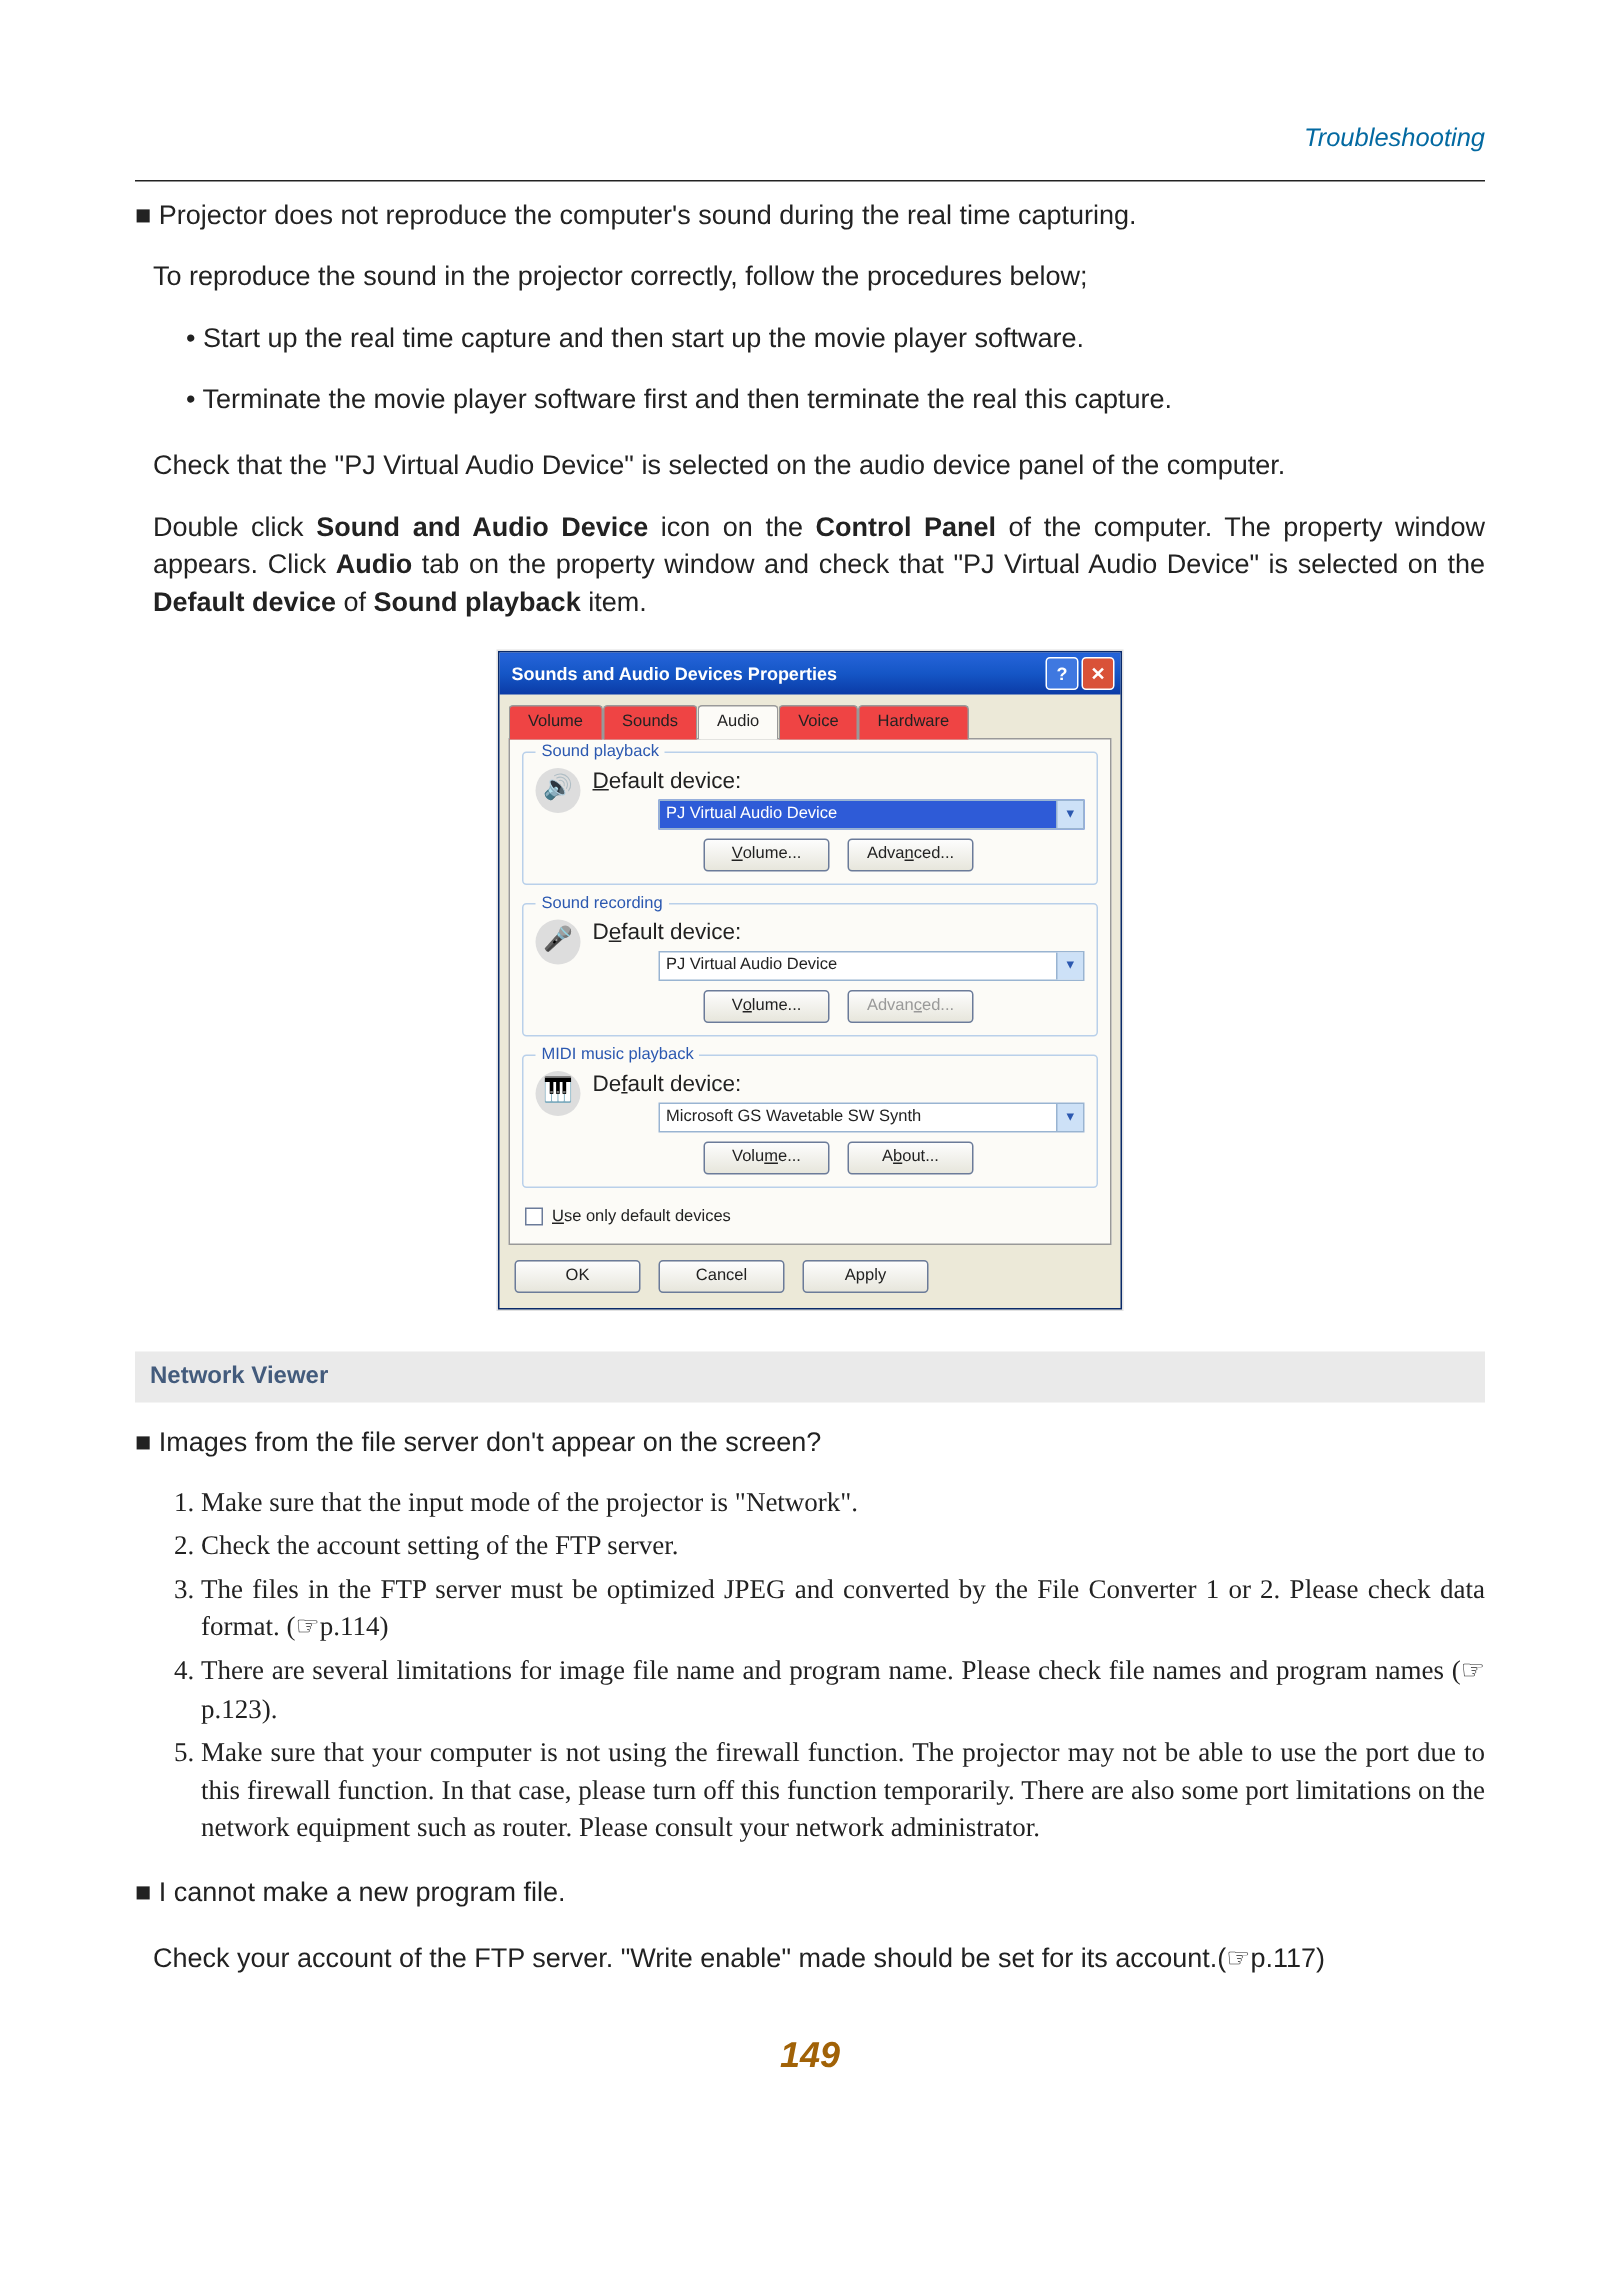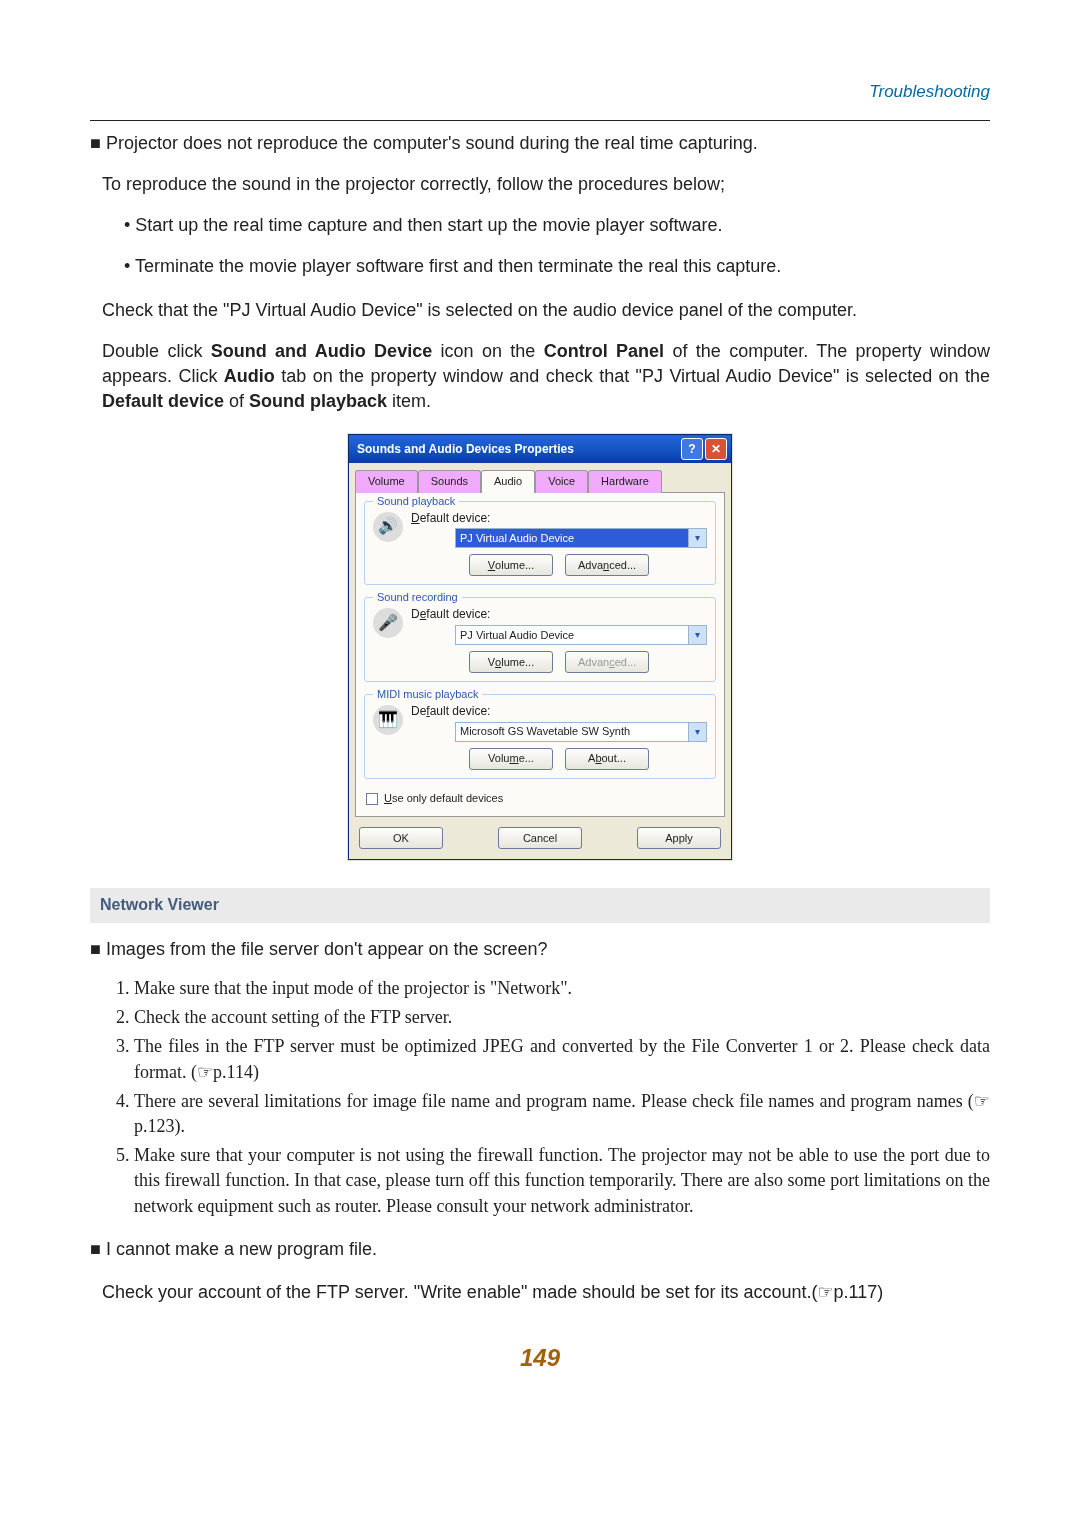--- a/index.html
+++ b/index.html
@@ -75,21 +75,21 @@
     margin-top: 36px;
   }
 
   
   .dialog-wrap {
     display: flex;
     justify-content: center;
     margin: 20px 0 10px 0;
   }
   .dialog {
-    width: 384px;
+    width: 416px;
     font-family: Tahoma, sans-serif;
     font-size: 12px;
     border: 1px solid #0a2a6a;
     background: #ece9d8;
     box-shadow: 0 0 0 1px #8a8a8a40;
   }
   .titlebar {
     display: flex;
     align-items: center;
     justify-content: space-between;
@@ -112,21 +112,21 @@
   .tabs {
     display:flex;
     padding: 6px 6px 0 6px;
     gap:0;
     font-size:11px;
   }
   .tab {
     padding: 3px 12px;
     border: 1px solid #999;
     border-bottom: none;
-    background:#f0abfc;
+    background:#ef4444;
     position:relative;
     top:1px;
     border-radius: 3px 3px 0 0;
   }
   .tab.active {
     background:#fcfbf7;
     z-index:2;
   }
   .tabbody {
     margin: 0 6px;
@@ -158,21 +158,21 @@
   .grow .dev-icon {
     width: 30px; height: 30px;
     background: #ddd;
     border-radius: 50%;
     flex: none;
     margin-top: 2px;
     display:flex; align-items:center; justify-content:center;
     font-size:16px;
   }
   .dev-body { flex:1; }
-  .dev-label { font-size:12px; margin-bottom:2px; }
+  .dev-label { font-size:15px; margin-bottom:2px; }
   .select {
     display:flex;
     border:1px solid #99b4d1;
     background:#fff;
     height:20px;
     align-items:center;
     padding-left:4px;
     font-size:11px;
     justify-content:space-between;
     margin-left:44px;
@@ -200,22 +200,22 @@
     background:linear-gradient(#fdfdfd,#e7e6dc);
     border-radius:3px;
     font-size:11px;
     display:flex;align-items:center;justify-content:center;
   }
   .xpbtn.disabled { color:#999; }
   .checkbox-row { display:flex; align-items:center; gap:6px; font-size:11px; margin:4px 2px 2px 2px;}
   .checkbox { width:12px;height:12px;border:1px solid #6b7b99;background:#fff;}
   .dlg-footer {
     display:flex;
-    justify-content:space-between;
-    gap:24px;
+    justify-content:flex-start;
+    gap:12px;
     padding:10px;
   }
   .ul { text-decoration: underline; }
 </style>
 </head>
 <body>
 
 <div class="header-line">Troubleshooting</div>
 
 <div class="block-heading">Projector does not reproduce the computer's sound during the real time capturing.</div>

